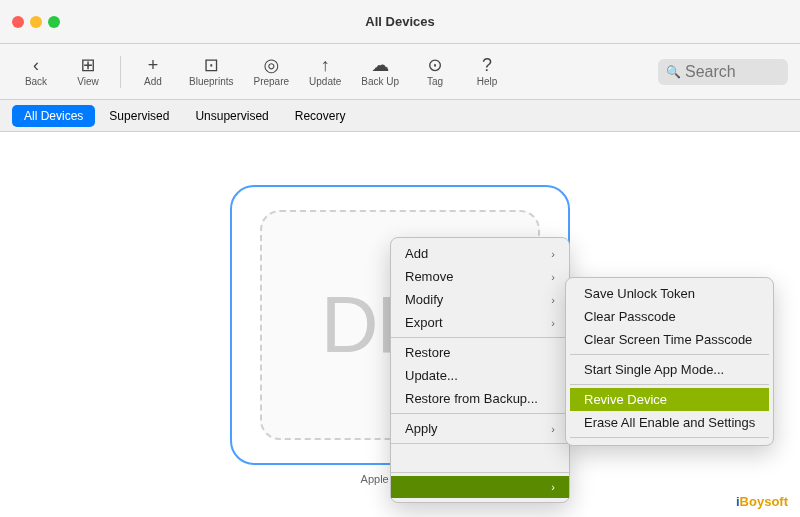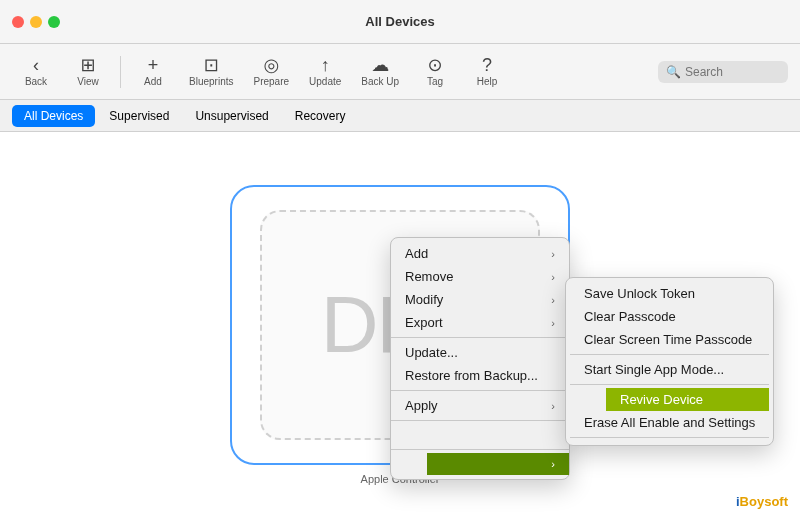--- a/index.html
+++ b/index.html
@@ -98,21 +98,21 @@
       background: rgba(0,0,0,0.08);
       border-radius: 6px;
       padding: 4px 8px;
       gap: 4px;
       width: 130px;
     }
 
     .toolbar-search input {
       border: none;
       background: transparent;
-      font-size: 12px;
+      font-size: 16px;
       color: #333;
       outline: none;
       width: 100%;
     }
 
     
     .tab-bar {
       height: 32px;
       background: #f0f0f0;
       border-bottom: 1px solid #d0d0d0;
@@ -206,21 +206,20 @@
       padding: 4px 14px;
       font-size: 13px;
       color: #1a1a1a;
       cursor: pointer;
       min-height: 22px;
     }
 
     .menu-item.highlighted {
       background: #5a8a00;
       color: white;
-      margin-left: 36px;
     }
 
     .menu-separator {
       height: 1px;
       background: #c8c8c8;
       margin: 3px 0;
     }
 
     .menu-arrow {
       font-size: 11px;
@@ -344,20 +343,23 @@
     <div class="menu-item">
       <span>Modify</span>
       <span class="menu-arrow">›</span>
     </div>
     <div class="menu-item">
       <span>Export</span>
       <span class="menu-arrow">›</span>
     </div>
     <div class="menu-separator"></div>
     <div class="menu-item">
+      <span>Restore</span>
+    </div>
+    <div class="menu-item">
       <span>Update...</span>
     </div>
     <div class="menu-item">
       <span>Restore from Backup...</span>
     </div>
     <div class="menu-separator"></div>
     <div class="menu-item">
       <span>Apply</span>
       <span class="menu-arrow">›</span>
     </div>

